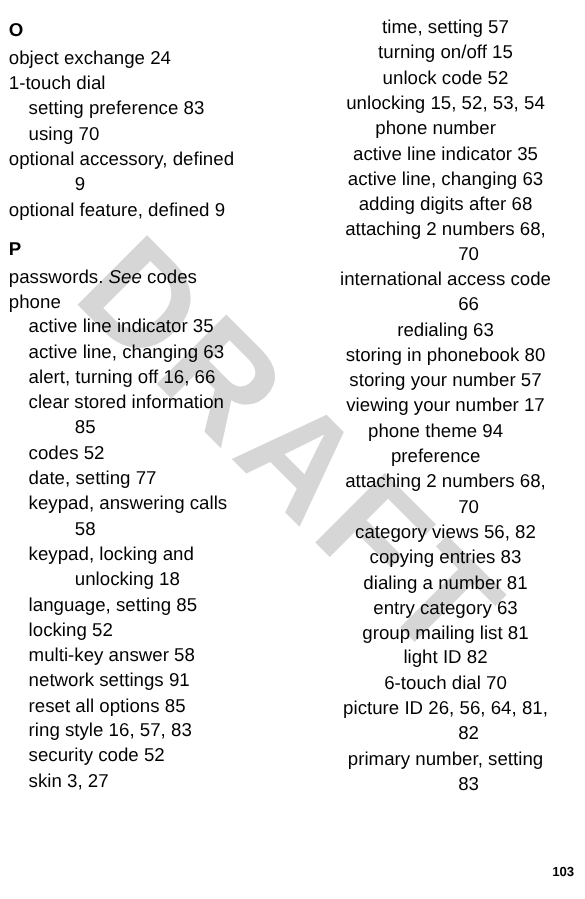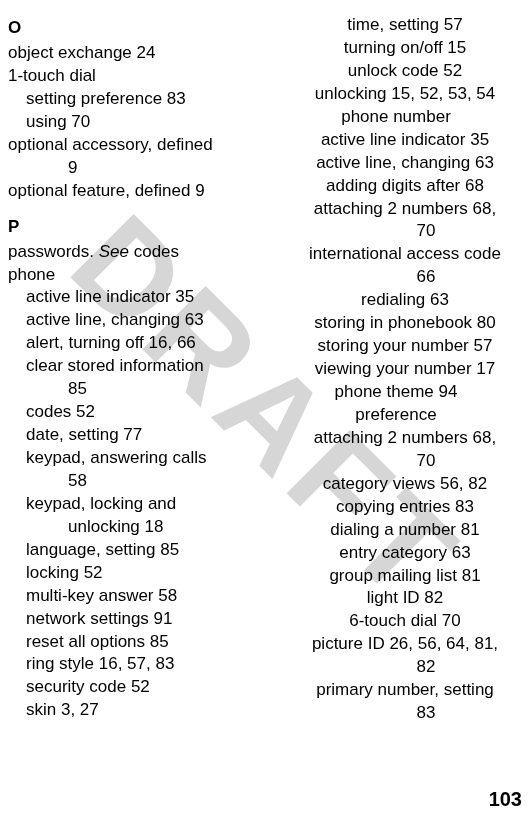--- a/index.html
+++ b/index.html
@@ -47,24 +47,24 @@
     font-weight: bold;
     margin-top: 4px;
     margin-bottom: 4px;
   }
   .lvl0 { padding-left: 0; }
   .lvl1 { padding-left: 18px; }
   .lvl2 { padding-left: 60px; }
   .italic { font-style: italic; }
   .pagenum {
     position: absolute;
-    bottom: 6px;
+    bottom: 18px;
     right: 10px;
     font-weight: bold;
-    font-size: 20px;
+    font-size: 12px;
   }
 </style>
 </head>
 <body>
 
 <div class="watermark">DRAFT</div>
 
 <div class="page">
   <div class="col left">
     <div class="sec-head">O</div>

